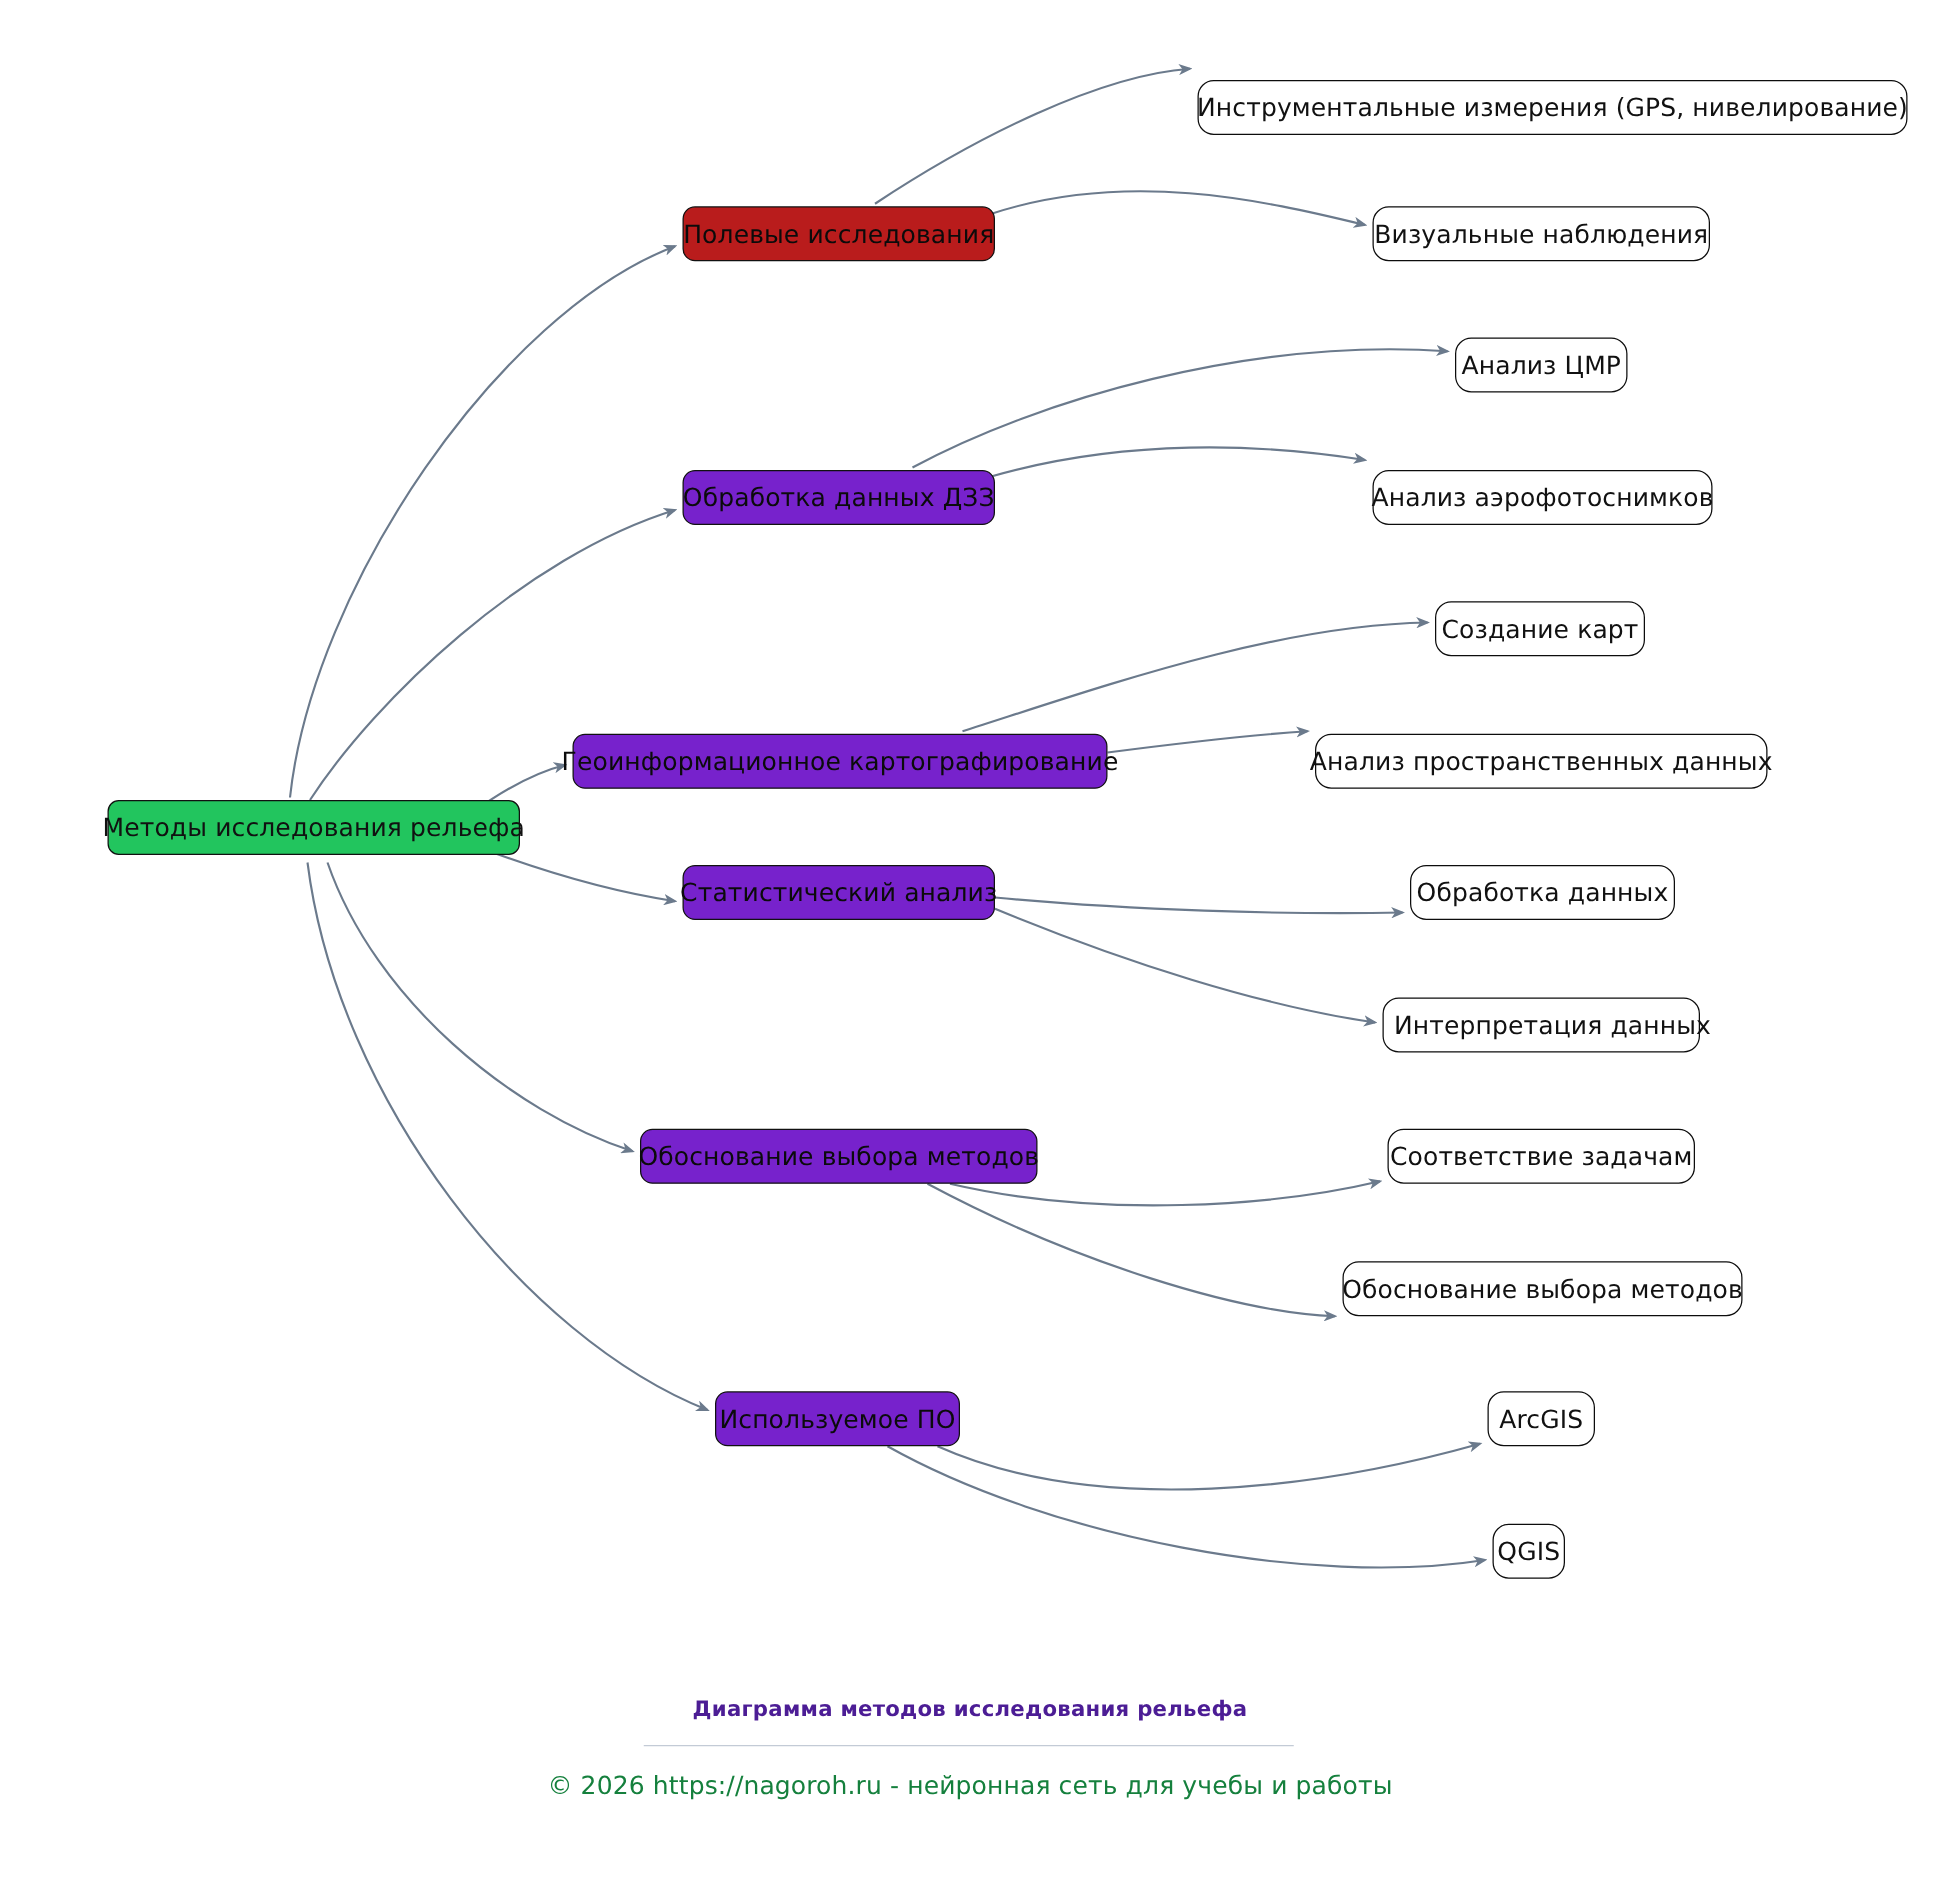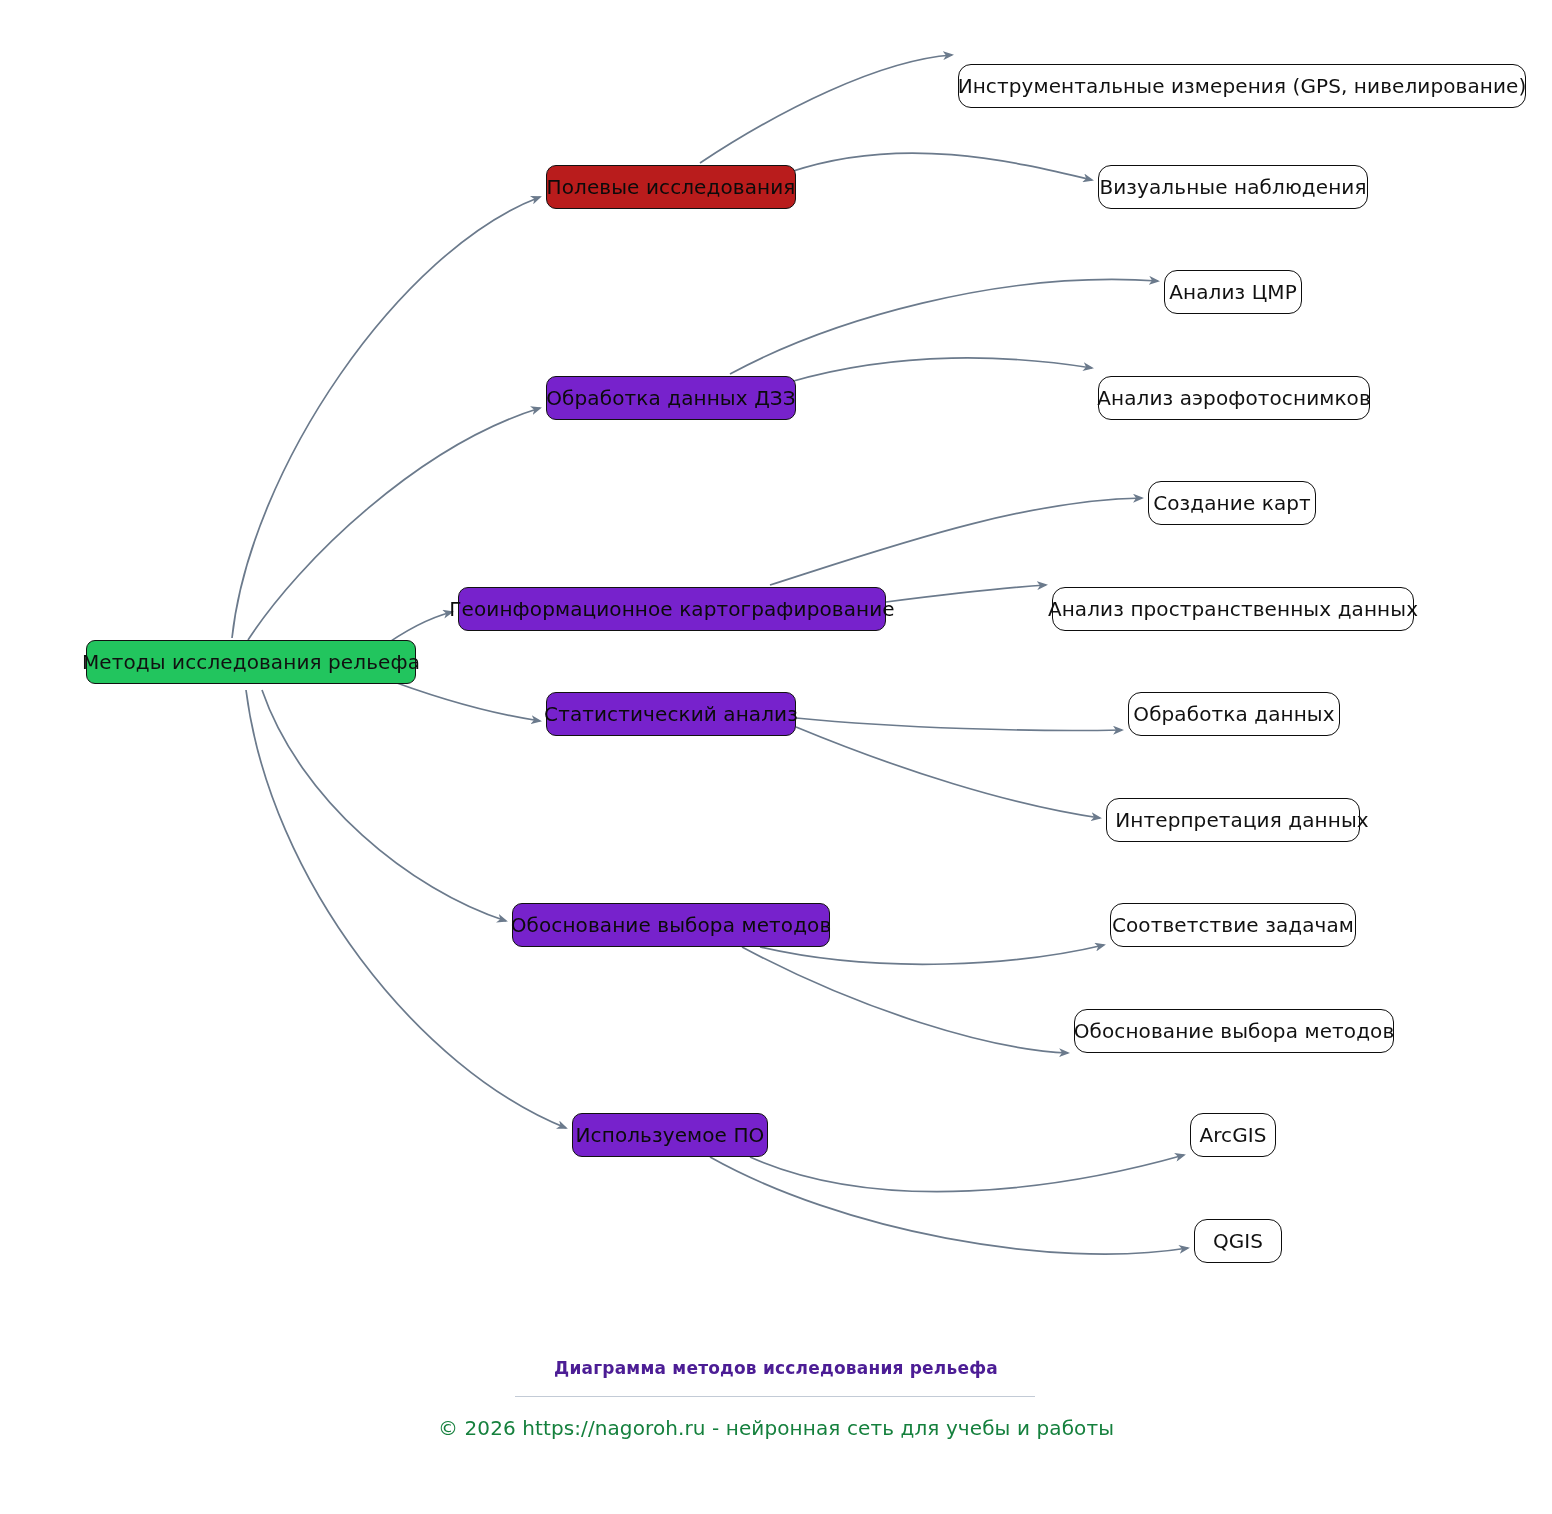--- a/index.html
+++ b/index.html
@@ -172,21 +172,21 @@
       </div>
       <div class="node leaf" style="left: 1074px; top: 1009px; width: 320px; height: 44px;">
         <span>Обоснование выбора методов</span>
       </div>
       <div class="node branch" style="left: 572px; top: 1113px; width: 196px; height: 44px; background: rgb(119, 34, 204);">
         <span>Используемое ПО</span>
       </div>
       <div class="node leaf" style="left: 1190px; top: 1113px; width: 86px; height: 44px;">
         <span>ArcGIS</span>
       </div>
-      <div class="node leaf" style="left: 1194px; top: 1219px; width: 88px; height: 44px;">
+      <div class="node leaf" style="left: 1194px; top: 1219px; width: 58px; height: 44px;">
         <span>QGIS</span>
       </div>
     </div>
 
   <div class="footer footer-title">Диаграмма методов исследования рельефа</div>
   <div class="footer-rule"></div>
   <div class="footer footer-credit">© 2026 https://nagoroh.ru - нейронная сеть для учебы и работы</div>
 
 </div>
 

